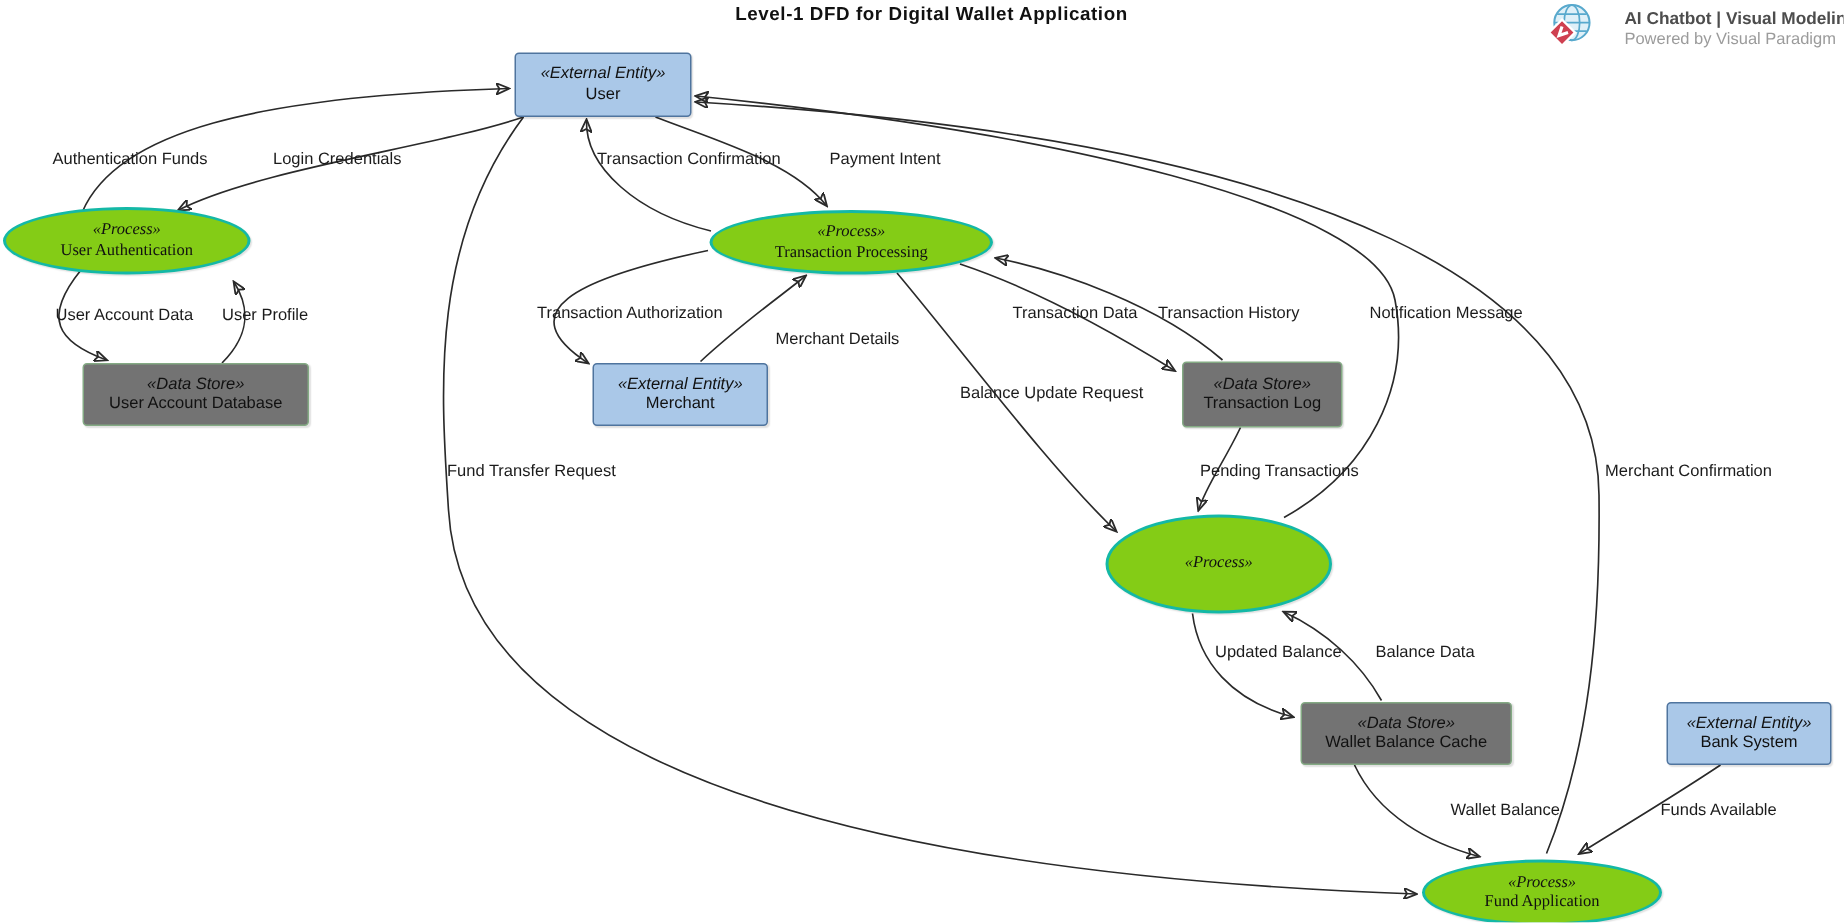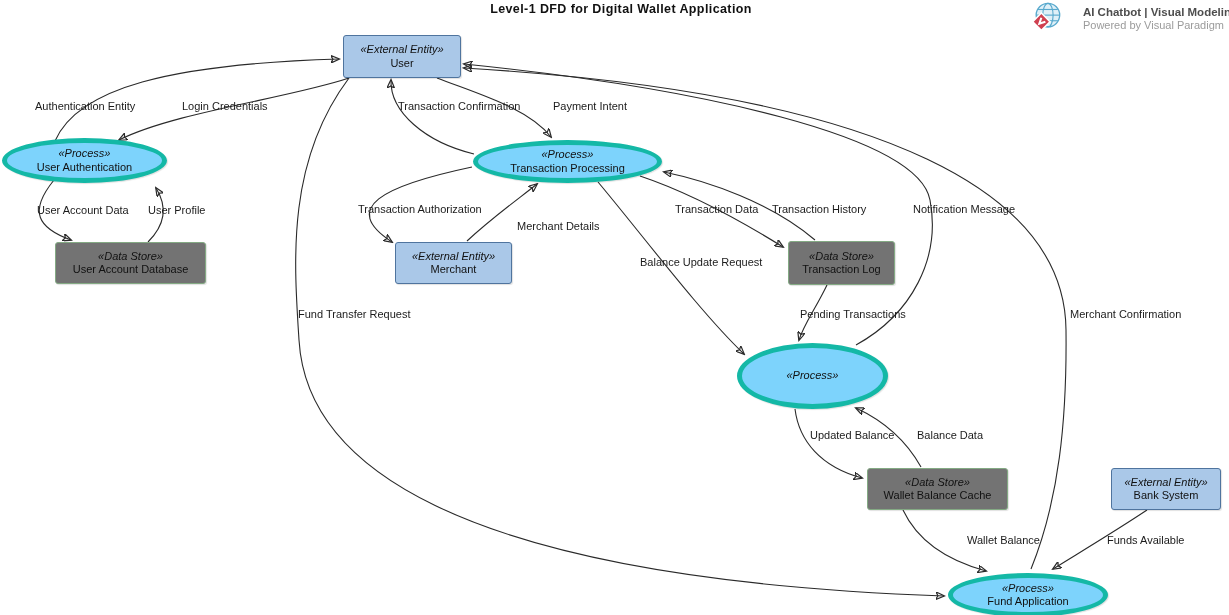--- a/index.html
+++ b/index.html
@@ -8,22 +8,22 @@
   #edges path{fill:none;stroke:#2a2a2a;stroke-width:1.1;}
   .diagram-title{position:absolute;left:0;right:0;top:2px;text-align:center;font-size:12.5px;
     font-weight:bold;color:#111;letter-spacing:.4px;}
   .node{position:absolute;display:flex;flex-direction:column;justify-content:center;
     align-items:center;text-align:right;font-size:11px;line-height:13.5px;color:#111;
     box-sizing:border-box;}
   .node .st{font-style:italic;}
   .rect{border:1px solid;border-radius:3px;box-shadow:1px 1px 1px rgba(0,0,0,0.12);}
   .ee{background:#aac8e8;border-color:#4f749e;}
   .ds{background:#737373;border-color:#84aa84;}
-  .proc{background:#7dd3fc;border:5px solid #14b8a6;border-radius:50%;
-    box-shadow:1px 1px 1px rgba(0,0,0,0.12);}
+  .proc{background:#84cc16;border:2px solid #14b8a6;border-radius:50%;
+    box-shadow:1px 1px 1px rgba(0,0,0,0.12);font-family:Liberation Serif, serif;}
   .flow{position:absolute;font-size:11px;color:#1b1b1b;white-space:nowrap;}
   .branding{position:absolute;right:4px;top:1px;display:flex;align-items:center;gap:20px;}
   .branding-text{display:flex;flex-direction:column;line-height:13px;}
   .brand-line1{font-size:11.5px;font-weight:bold;color:#4d4d4d;}
   .brand-line2{font-size:11px;color:#9b9b9b;}
 </style>
 </head>
 <body>
 
 <div id="canvas">
@@ -119,21 +119,21 @@
   <div class="node rect ee" style="left:1111px;top:468px;width:110px;height:42px">
     <div class="st">«External Entity»</div>
     <div>Bank System</div>
   </div>
 
   <div class="node proc" style="left:948px;top:573px;width:160px;height:44px">
     <div class="st">«Process»</div>
     <div>Fund Application</div>
   </div>
 
-  <div class="flow" style="left:35px;top:100px">Authentication Entity</div>
+  <div class="flow" style="left:35px;top:100px">Authentication Funds</div>
   <div class="flow" style="left:182px;top:100px">Login Credentials</div>
   <div class="flow" style="left:398px;top:100px">Transaction Confirmation</div>
   <div class="flow" style="left:553px;top:100px">Payment Intent</div>
   <div class="flow" style="left:37px;top:204px">User Account Data</div>
   <div class="flow" style="left:148px;top:204px">User Profile</div>
   <div class="flow" style="left:358px;top:203px">Transaction Authorization</div>
   <div class="flow" style="left:517px;top:220px">Merchant Details</div>
   <div class="flow" style="left:675px;top:203px">Transaction Data</div>
   <div class="flow" style="left:772px;top:203px">Transaction History</div>
   <div class="flow" style="left:913px;top:203px">Notification Message</div>

